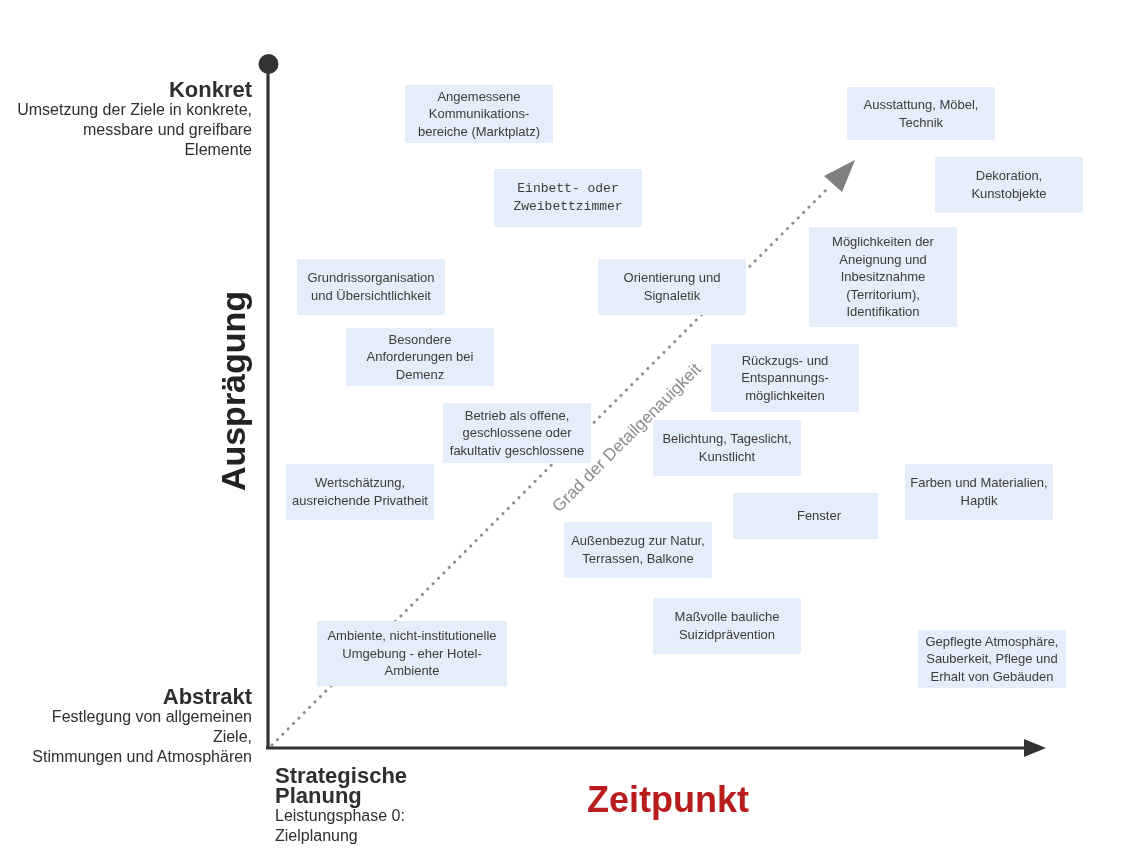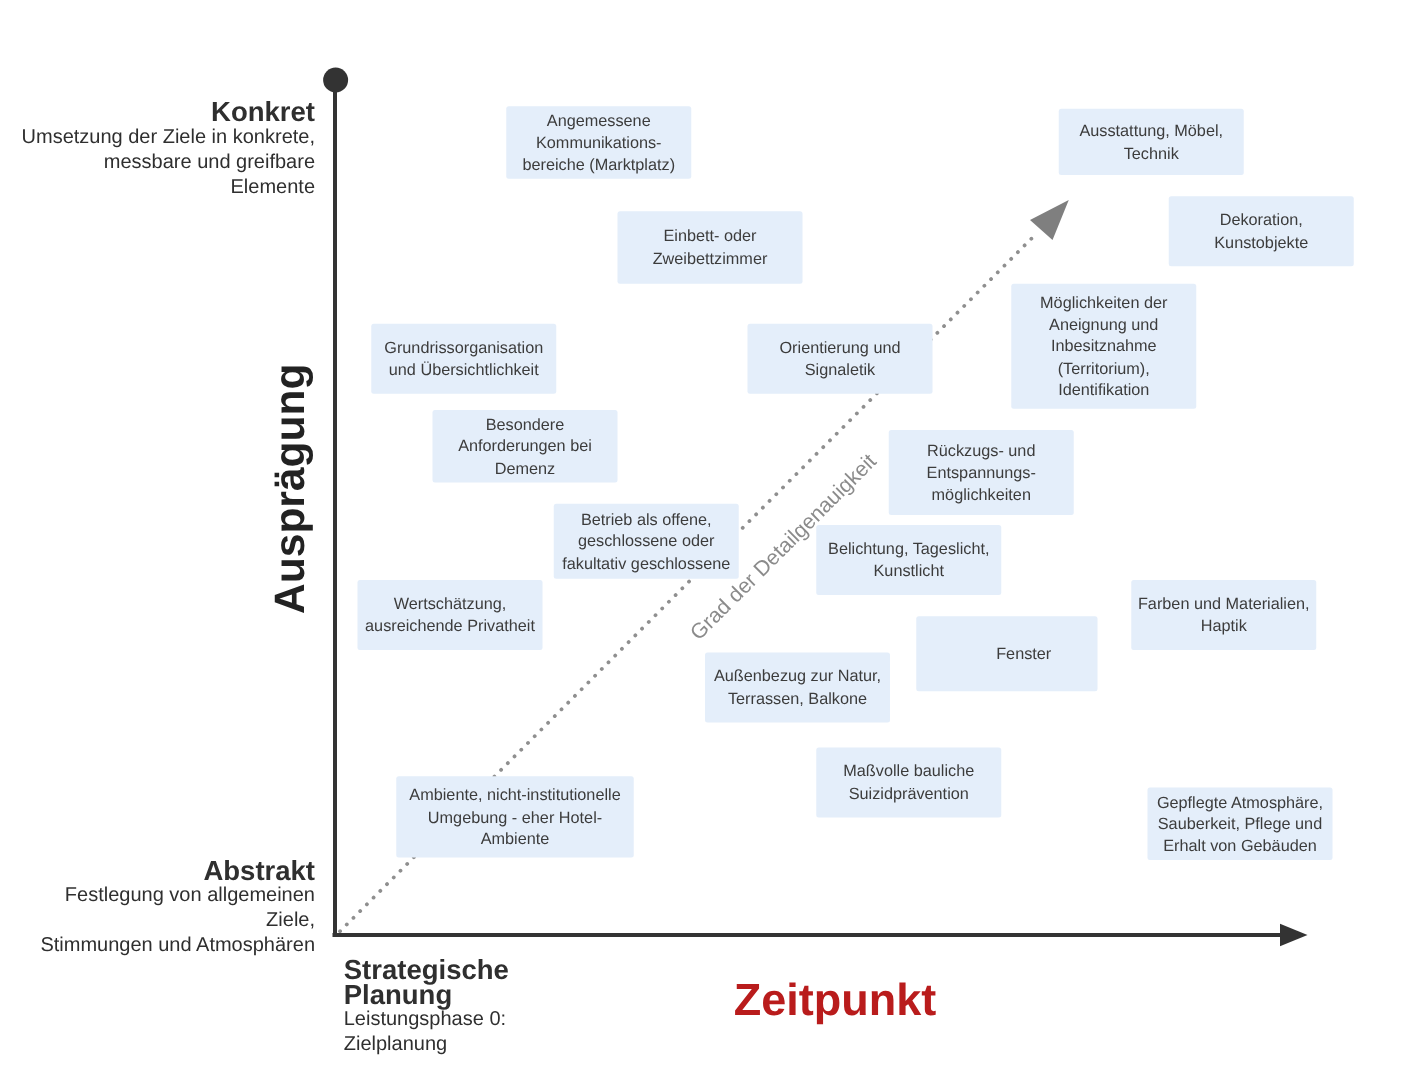--- a/index.html
+++ b/index.html
@@ -73,30 +73,30 @@
     <span class="note-line">Zielplanung</span>
   </div>
 
 
   <div id="diagonal-label">Grad der Detailgenauigkeit</div>
 
   <div id="boxes-layer">
       <div class="box" style="left: 405px; top: 85px; width: 148px; height: 58px;">Angemessene Kommunikations- bereiche (Marktplatz)</div>
       <div class="box" style="left: 847px; top: 87px; width: 148px; height: 53px;">Ausstattung, Möbel, Technik</div>
       <div class="box" style="left: 935px; top: 157px; width: 148px; height: 56px;">Dekoration, Kunstobjekte</div>
-      <div class="box" style="left: 494px; top: 169px; width: 148px; height: 58px;">Einbett- oder Zweibettzimmer</div>
+      <div class="box" style="left: 494px; top: 169px; width: 148px; height: 58px; font-family: Liberation Mono, monospace;">Einbett- oder Zweibettzimmer</div>
       <div class="box" style="left: 809px; top: 227px; width: 148px; height: 100px;">Möglichkeiten der Aneignung und Inbesitznahme (Territorium), Identifikation</div>
       <div class="box" style="left: 297px; top: 259px; width: 148px; height: 56px;">Grundrissorganisation und Übersichtlichkeit</div>
       <div class="box" style="left: 552px; top: 259px; width: 148px; height: 56px; margin-left: 46px;">Orientierung und Signaletik</div>
       <div class="box" style="left: 346px; top: 328px; width: 148px; height: 58px;">Besondere Anforderungen bei Demenz</div>
       <div class="box" style="left: 711px; top: 344px; width: 148px; height: 68px;">Rückzugs- und Entspannungs- möglichkeiten</div>
       <div class="box" style="left: 443px; top: 403px; width: 148px; height: 60px;">Betrieb als offene, geschlossene oder fakultativ geschlossene</div>
       <div class="box" style="left: 653px; top: 420px; width: 148px; height: 56px;">Belichtung, Tageslicht, Kunstlicht</div>
       <div class="box" style="left: 286px; top: 464px; width: 148px; height: 56px;">Wertschätzung, ausreichende Privatheit</div>
       <div class="box" style="left: 905px; top: 464px; width: 148px; height: 56px;">Farben und Materialien, Haptik</div>
-      <div class="box" style="left: 733px; top: 493px; width: 145px; height: 60px; padding-left: 30px;">Fenster</div>
+      <div class="box" style="left: 733px; top: 493px; width: 145px; height: 46px; padding-left: 30px;">Fenster</div>
       <div class="box" style="left: 564px; top: 522px; width: 148px; height: 56px;">Außenbezug zur Natur, Terrassen, Balkone</div>
       <div class="box" style="left: 653px; top: 598px; width: 148px; height: 56px;">Maßvolle bauliche Suizidprävention</div>
       <div class="box" style="left: 918px; top: 610px; width: 148px; height: 58px; margin-top: 20px;">Gepflegte Atmosphäre, Sauberkeit, Pflege und Erhalt von Gebäuden</div>
       <div class="box" style="left: 317px; top: 621px; width: 190px; height: 65px;">Ambiente, nicht-institutionelle Umgebung - eher Hotel-Ambiente</div>
     </div>
 
 </div>
 
 </body></html>

